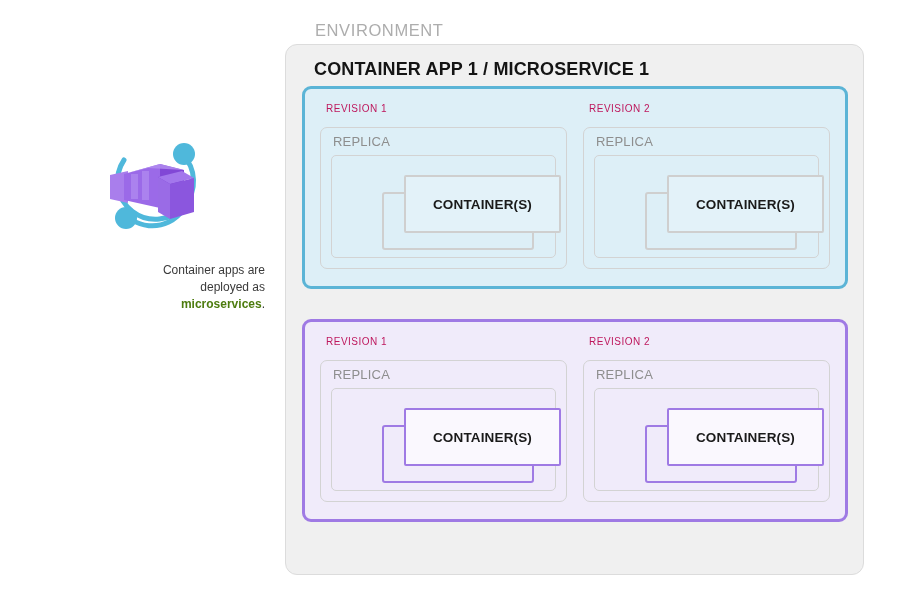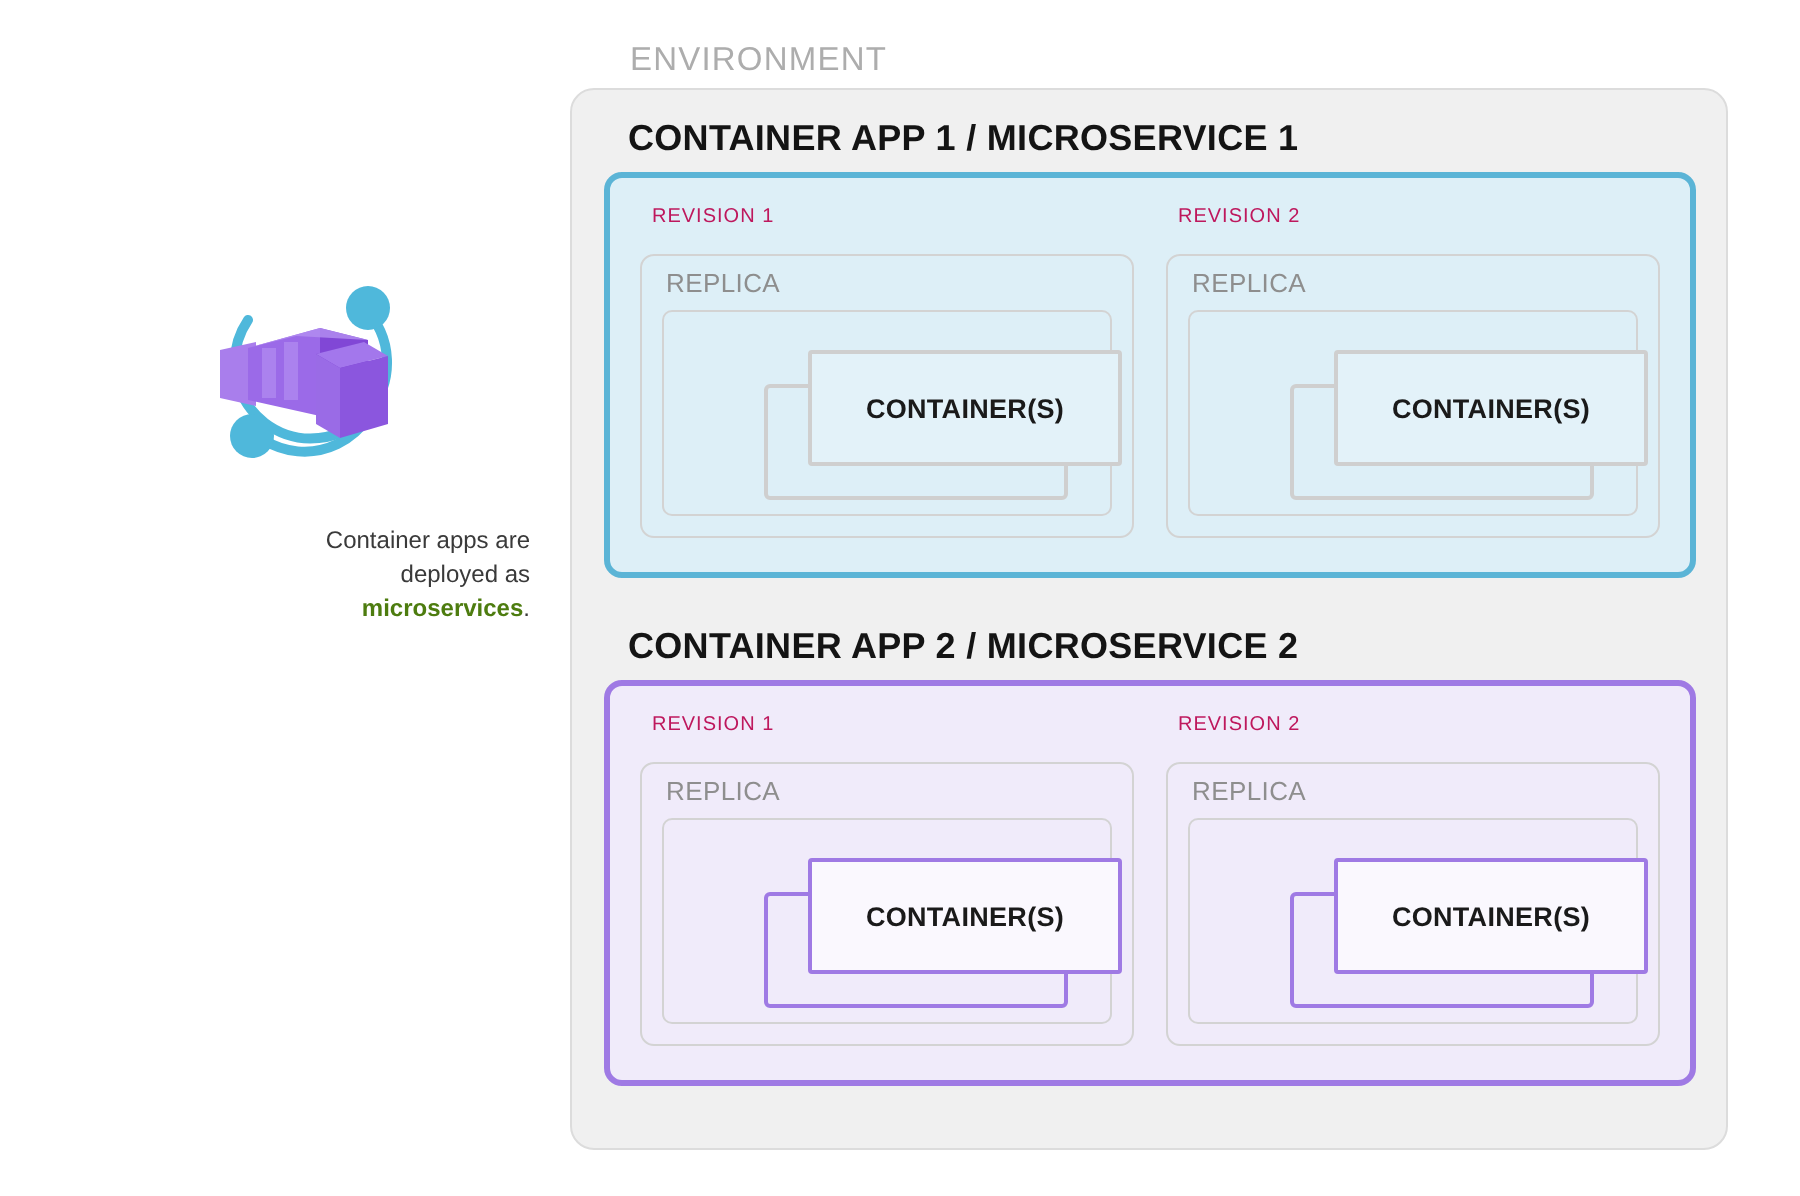--- a/index.html
+++ b/index.html
@@ -246,21 +246,20 @@
               </div>
             </div>
           </div>
         </div>
       </div>
 
     </div>
   </div>
 
   <div class="app-group" id="app-group-2">
-    <div class="app-title">CONTAINER APP 2 / MICROSERVICE 2</div>
 
     <div class="app-box purple">
 
       <div class="revision">
         <div class="revision-label">REVISION 1</div>
         <div class="replica-box">
           <div class="replica-label">REPLICA</div>
           <div class="inner-box">
             <div class="container-stack">
               <div class="container-back"></div>

